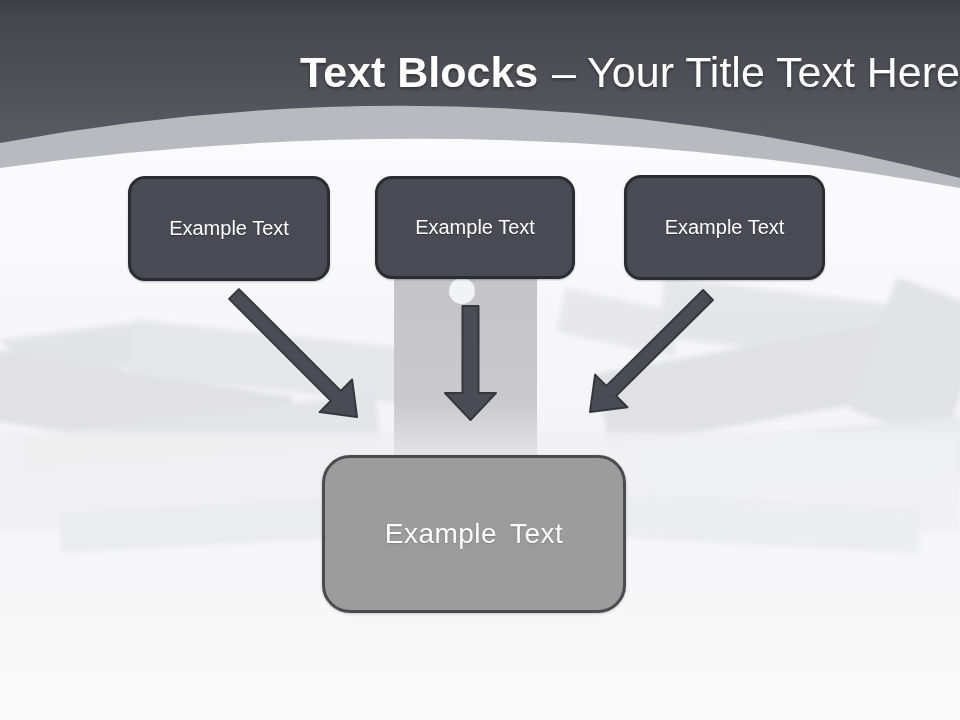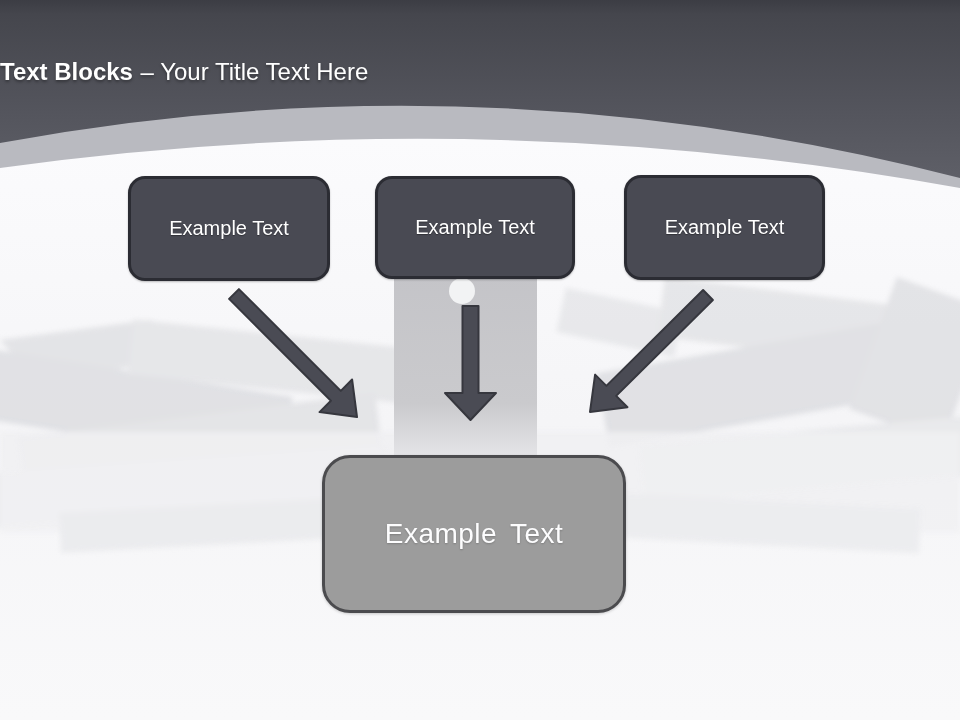--- a/index.html
+++ b/index.html
@@ -3,22 +3,22 @@
 <meta charset="utf-8">
 <style>
   html,body{margin:0;padding:0;background:#e8e8ea;}
   .slide{
     position:relative;width:960px;height:720px;overflow:hidden;
     background:linear-gradient(180deg,#fbfbfd 140px,#f5f5f7 420px,#f9f9fa 720px);
     font-family:"Liberation Sans","DejaVu Sans",sans-serif;
   }
   svg.bg{position:absolute;left:0;top:0;width:960px;height:720px;display:block;}
   .title{
-    position:absolute;top:52px;left:0;width:960px;text-align:left;
-    color:#ffffff;font-size:24px;line-height:40px;white-space:nowrap;
+    position:absolute;top:52px;left:0;width:960px;text-align:right;
+    color:#ffffff;font-size:43px;line-height:40px;white-space:nowrap;
     text-shadow:0 2px 3px rgba(0,0,0,0.35);
   }
   .title .t-bold{font-weight:700;}
   .title .t-rest{font-weight:400;margin-left:0.32em;}
   .block{
     position:absolute;box-sizing:border-box;
     background:#494a53;border:3px solid #2b2c33;border-radius:17px;
     display:flex;align-items:center;justify-content:center;
     color:#ffffff;font-size:20px;text-shadow:0 1px 1px rgba(0,0,0,0.35);
     box-shadow:0 1px 2px rgba(0,0,0,0.25);

